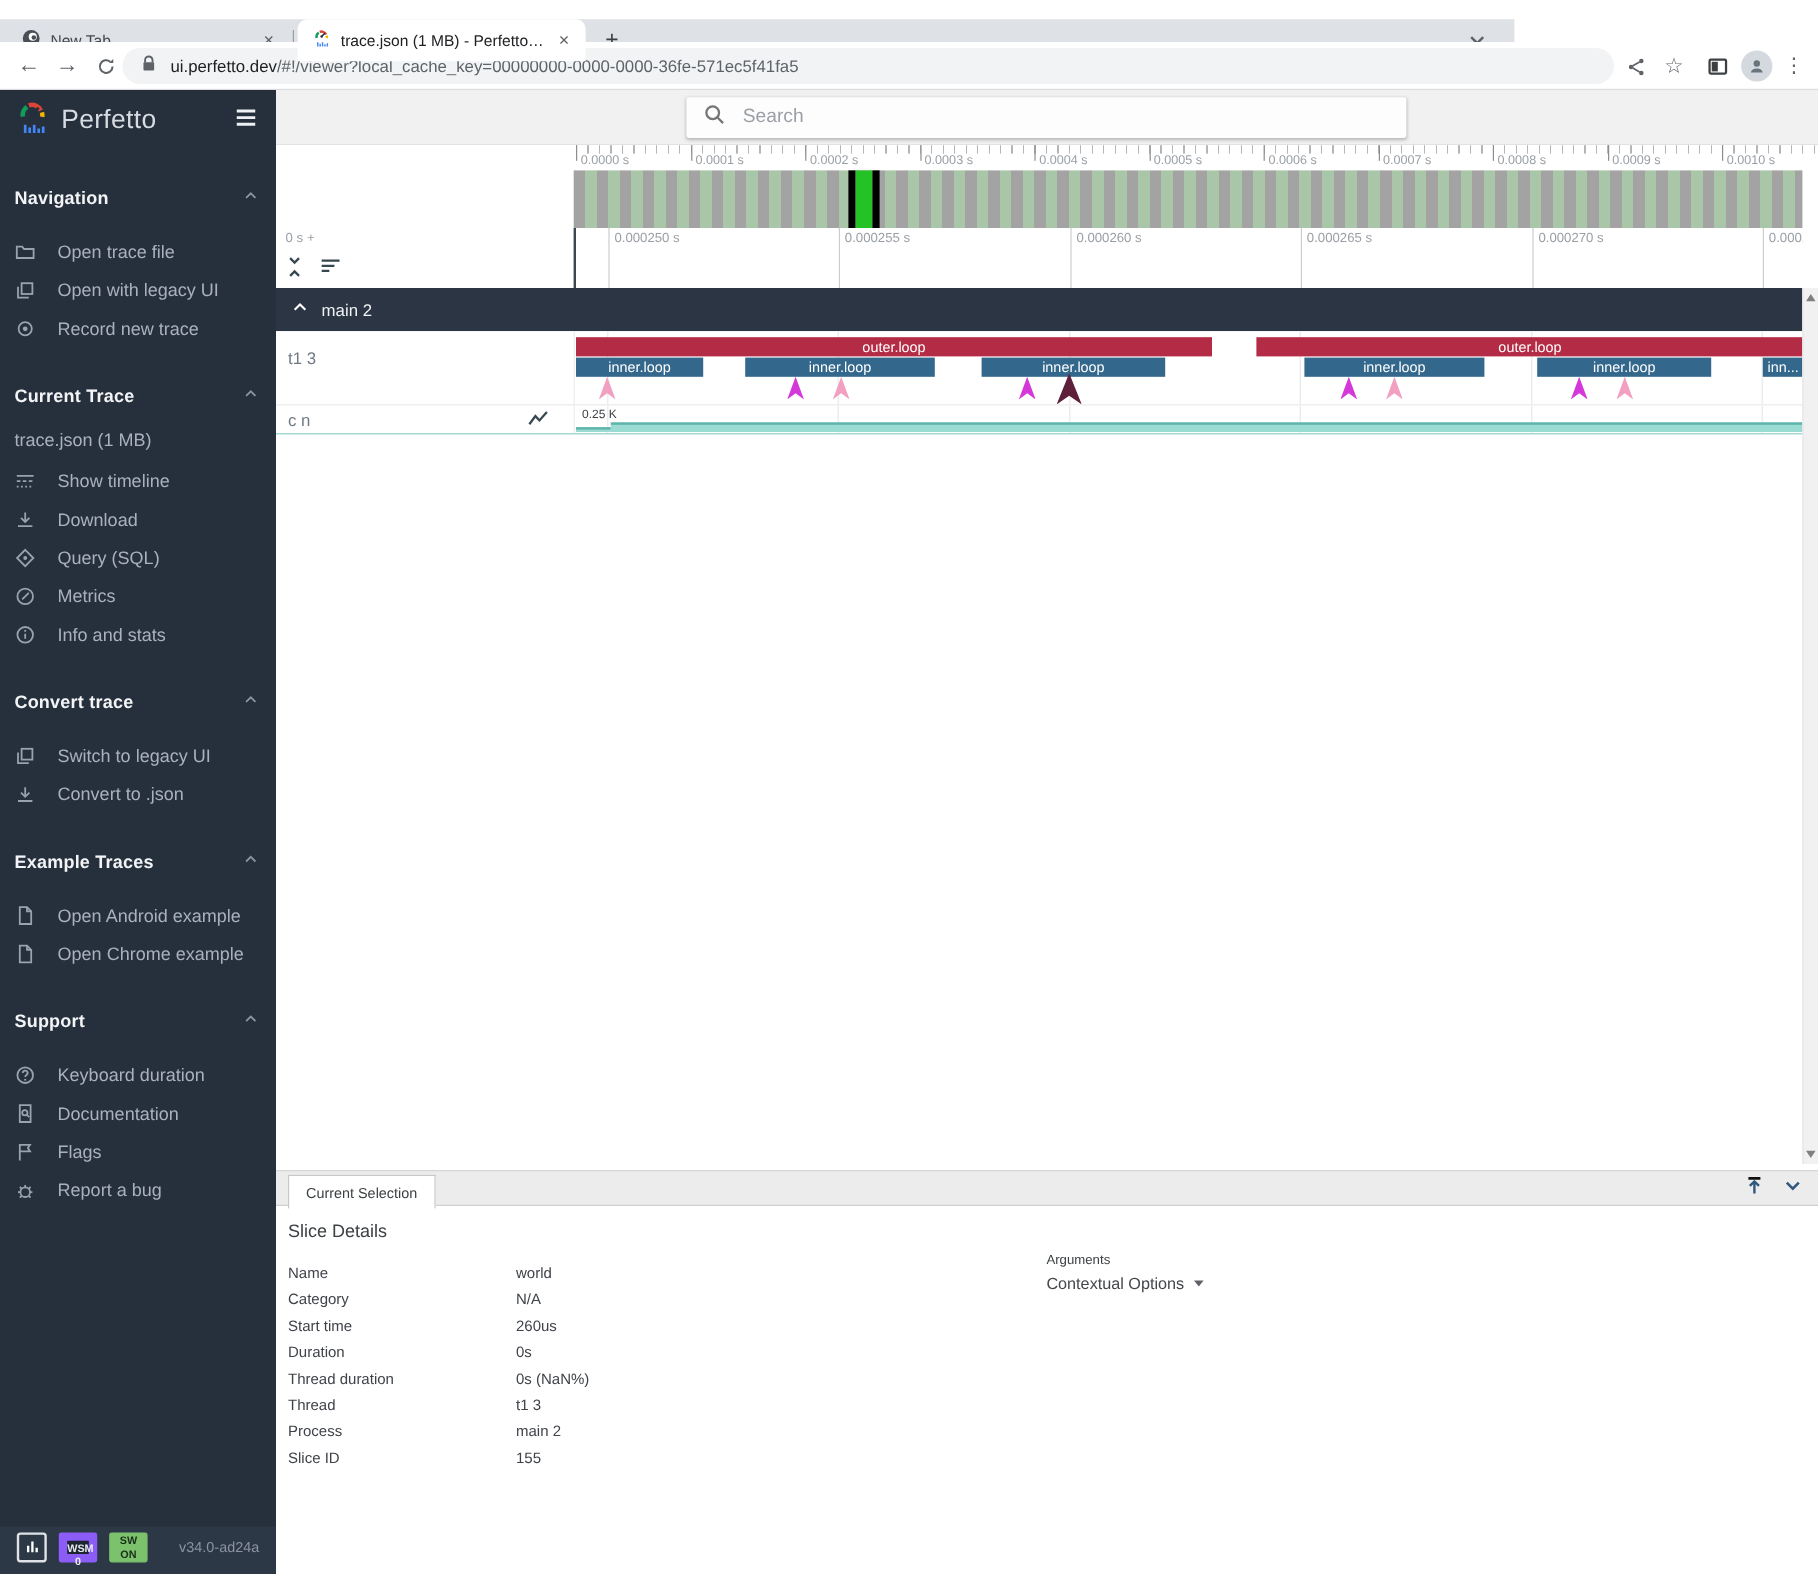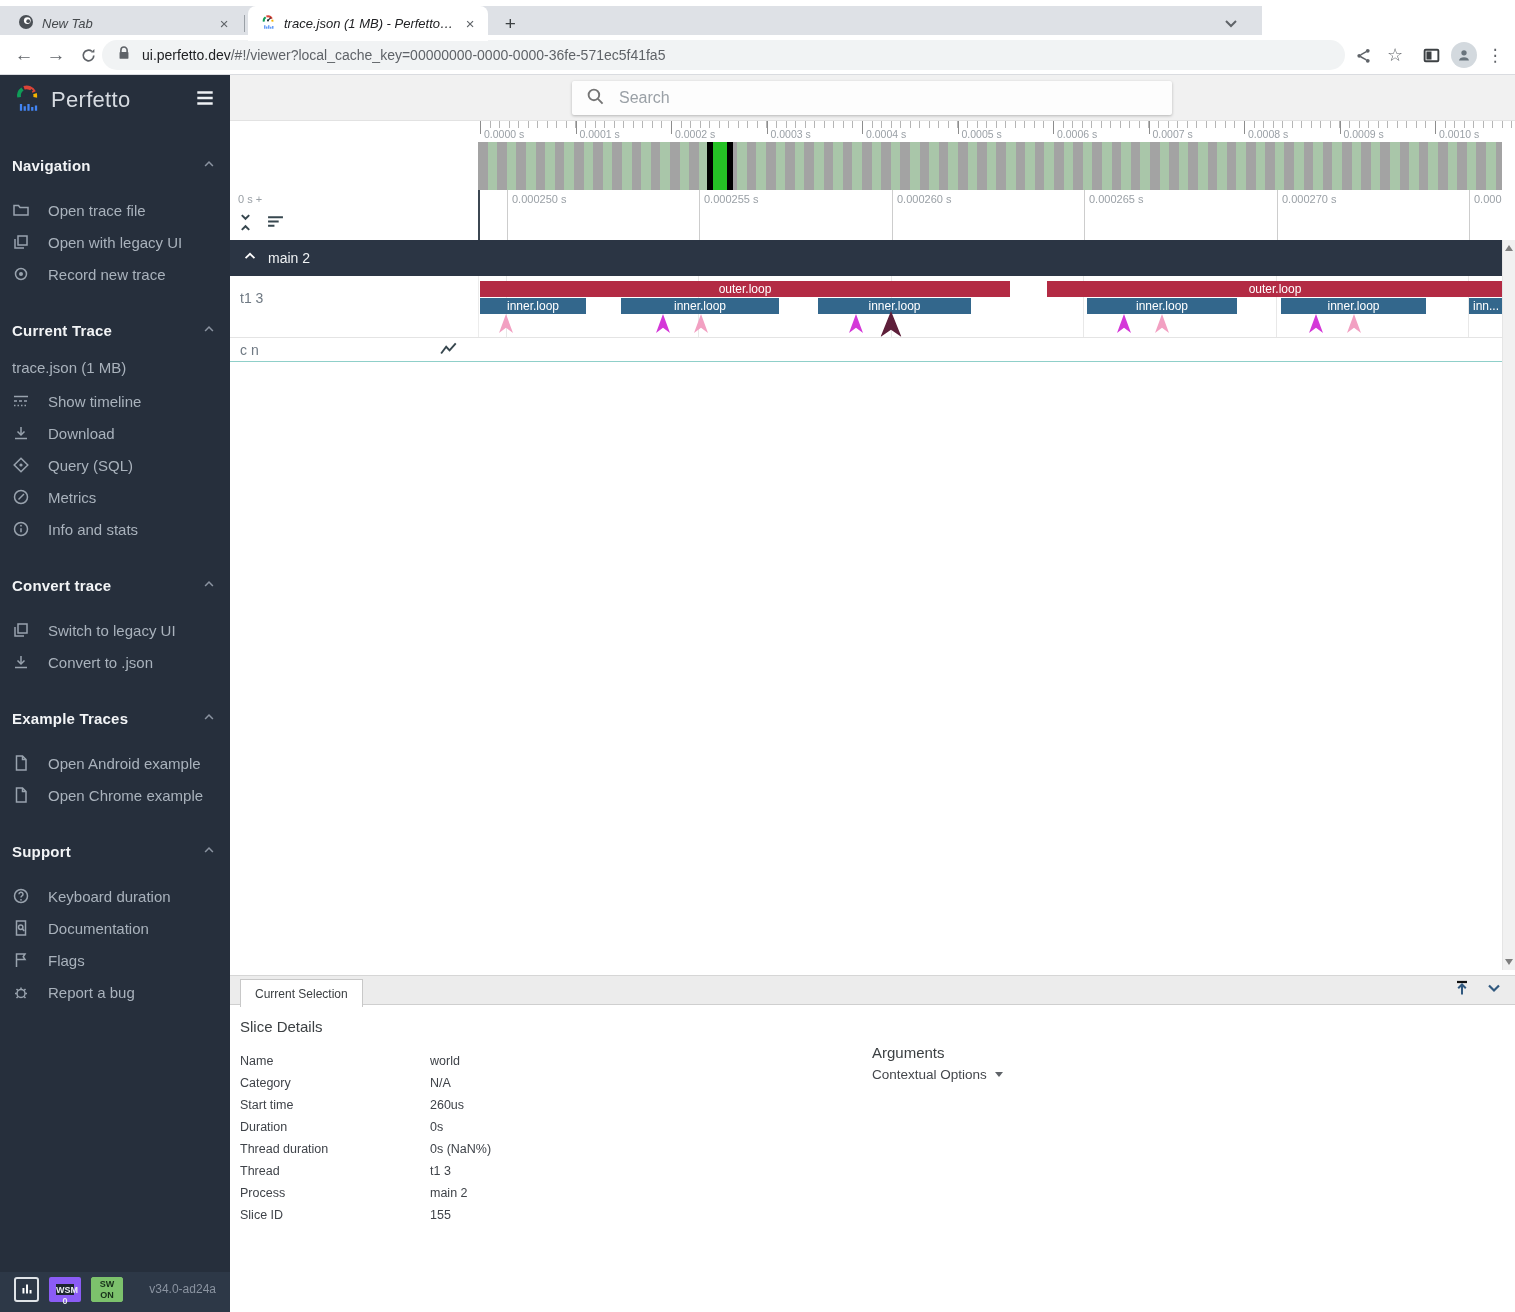--- a/index.html
+++ b/index.html
@@ -1,21 +1,21 @@
 <!DOCTYPE html>
 <html><head>
 <meta charset="utf-8">
 <style>
   * { margin:0; padding:0; box-sizing:border-box; }
   html,body { width:1515px; height:1312px; overflow:hidden; }
   body { font-family:"Liberation Sans","DejaVu Sans",sans-serif; background:#fff; }
   .screen { position:relative; width:1515px; height:1312px; overflow:hidden; }
 
   
-  .tabstrip { position:absolute; left:0; top:6px; width:1262px; height:35px; background:#dee1e6;font-style:italic; }
+  .tabstrip { position:absolute; left:0; top:16px; width:1262px; height:35px; background:#dee1e6; }
   .tab { position:absolute; top:0; height:35px; display:flex; align-items:center; gap:8px; padding:0 10px 0 12px; font-size:13px; color:#45494d; }
   .tab.inactive { left:6px; width:236px; }
   .tab.active { left:248px; width:240px; background:#fff; border-radius:8px 8px 0 0; color:#202124; z-index:2; }
   .tab .title { flex:1; overflow:hidden; white-space:nowrap; text-overflow:ellipsis; }
   .tab .close { font-size:15px; color:#5f6368; width:16px; text-align:center; }
   .tab-divider { position:absolute; left:244px; top:9px; width:1px; height:17px; background:#9aa0a6; }
   .newtab-btn { position:absolute; left:498px; top:6px; width:24px; height:24px; font-size:19px; color:#3c4043; text-align:center; line-height:23px; border-radius:50%; }
   .strip-chevron { position:absolute; right:22px; top:8px; }
 
   .toolbar { position:absolute; left:0; top:35px; width:1515px; height:40px; background:#fff; border-bottom:1px solid #dadce0; }
@@ -108,21 +108,21 @@
   .details { position:absolute; left:0; top:900px; width:100%; height:337px; background:#fff; }
   .details-bar { position:absolute; left:0; top:0; width:100%; height:30px; background:#ececec; border-top:1px solid #d6d6d6; border-bottom:1px solid #cfcfcf; }
   .sel-tab { position:absolute; left:10px; top:3px; height:28px; background:#fff; border:1px solid #c8c8c8; border-bottom:none; padding:0 14px; font-size:12px; color:#3c4043; display:flex; align-items:center; z-index:2;text-align:right; }
   .bar-icons { position:absolute; right:12px; top:3px; display:flex; gap:14px; align-items:center; }
   .details-content { position:absolute; left:0; top:31px; right:0; bottom:0; background:#fff; }
   .dheading { position:absolute; left:10px; top:12px; font-size:15px; color:#3c4043; }
   .dtable { position:absolute; left:10px; top:44px; font-size:12.5px; color:#3f4349; }
   .drow { display:flex; height:22px; align-items:center; }
   .drow .dl { width:190px; }
   .args { position:absolute; left:642px; top:38px; }
-  .args .ah { font-size:15px; color:#3c4043; }
+  .args .ah { font-size:11px; color:#3c4043; }
   .ctx { margin-top:6px; font-size:13.5px; color:#44474c; display:flex; align-items:center; gap:8px; }
   .ctx .tri { width:0; height:0; border-left:4.5px solid transparent; border-right:4.5px solid transparent; border-top:5.5px solid #5f6368; }
 </style>
 </head>
 <body>
 
 <div class="screen">
 
   <div class="tabstrip">
     <div class="tab inactive">
@@ -562,20 +562,31 @@
 
       <div class="trackrow row-cn">
         <div class="tshell">
           <span class="tname">c n</span>
           <span class="zigzag">
             <svg width="18" height="14" viewBox="0 0 16 12">
                 <path d="M1 10l4.5-6 3 3.2L14 1" stroke="#37474f" stroke-width="1.7" fill="none"></path>
               </svg>
           </span>
         </div>
+        <div class="tcanvas" id="cn-canvas">
+            <div class="gridline" style="left: 27px;"></div>
+            <div class="gridline" style="left: 219px;"></div>
+            <div class="gridline" style="left: 412px;"></div>
+            <div class="gridline" style="left: 604px;"></div>
+            <div class="gridline" style="left: 797px;"></div>
+            <div class="gridline" style="left: 989px;"></div>
+            <div class="cvalue">0.25 K</div>
+            <div class="cseg" style="left: 1px; width: 29px; height: 4px; background: rgb(154, 219, 212); border-top-color: rgb(95, 179, 171);"></div>
+            <div class="cseg" style="left: 30px; width: 994px; height: 8px; background: rgb(154, 219, 212); border-top-color: rgb(95, 179, 171);"></div>
+          </div>
       </div>
 
       <div class="vscroll">
         <div class="varrow up"></div>
         <div class="varrow down"></div>
       </div>
 
       <div class="details">
         <div class="details-bar">
           <div class="sel-tab">Current Selection</div>

